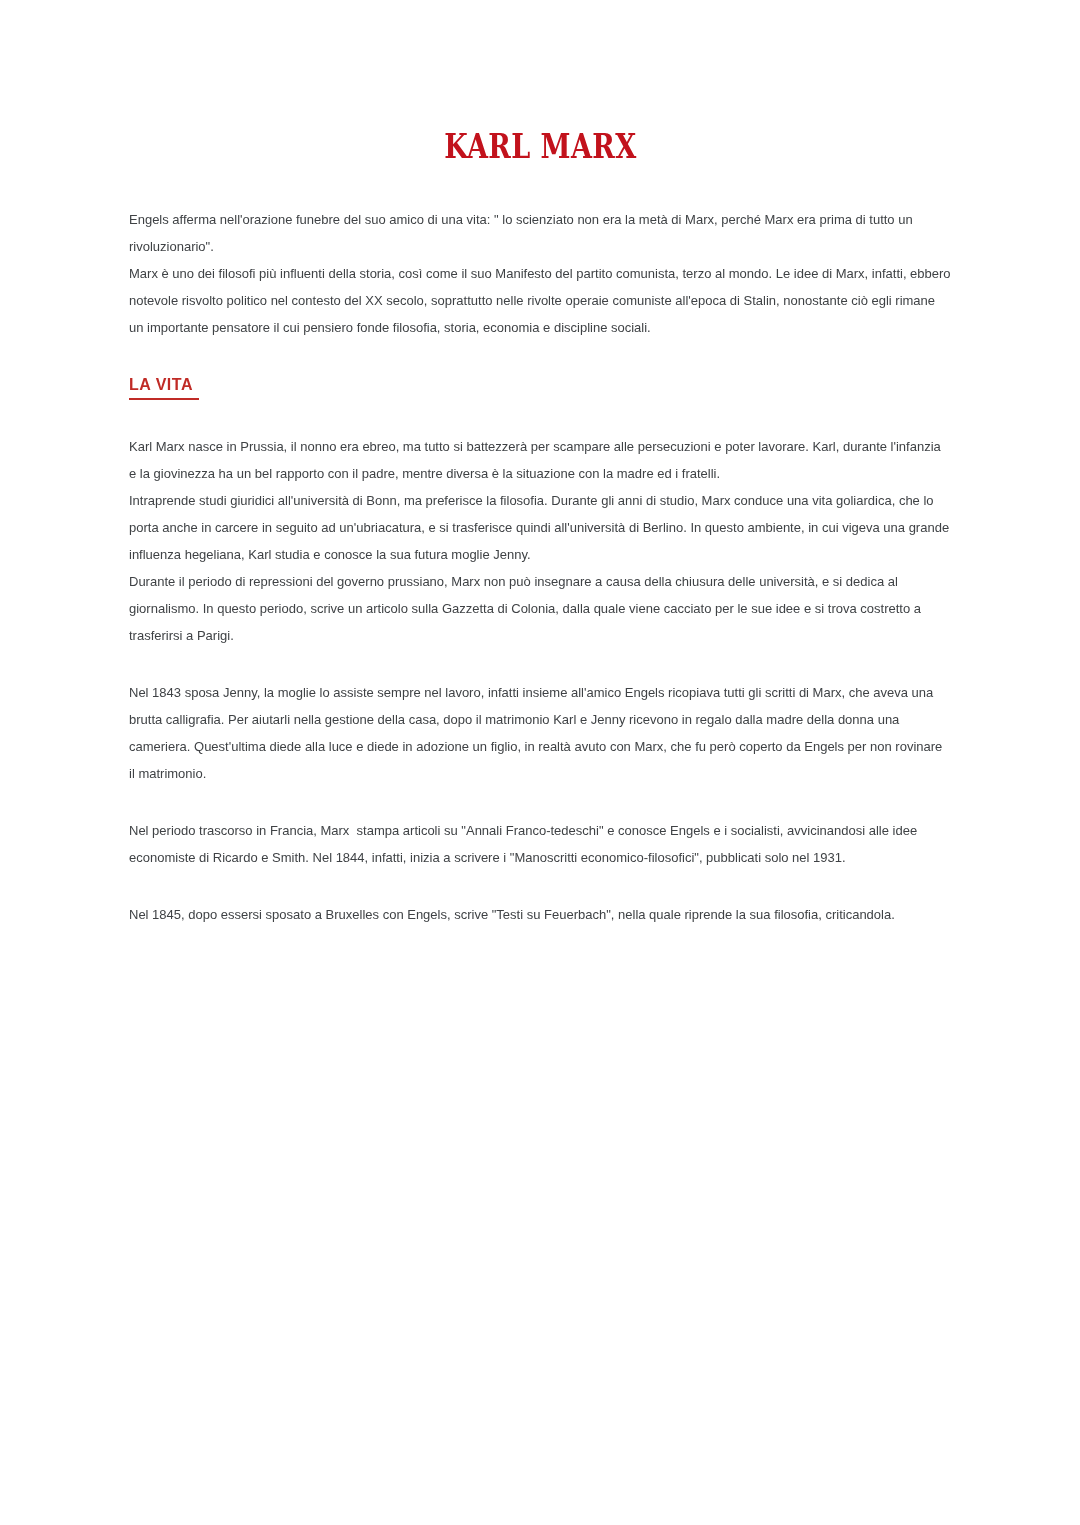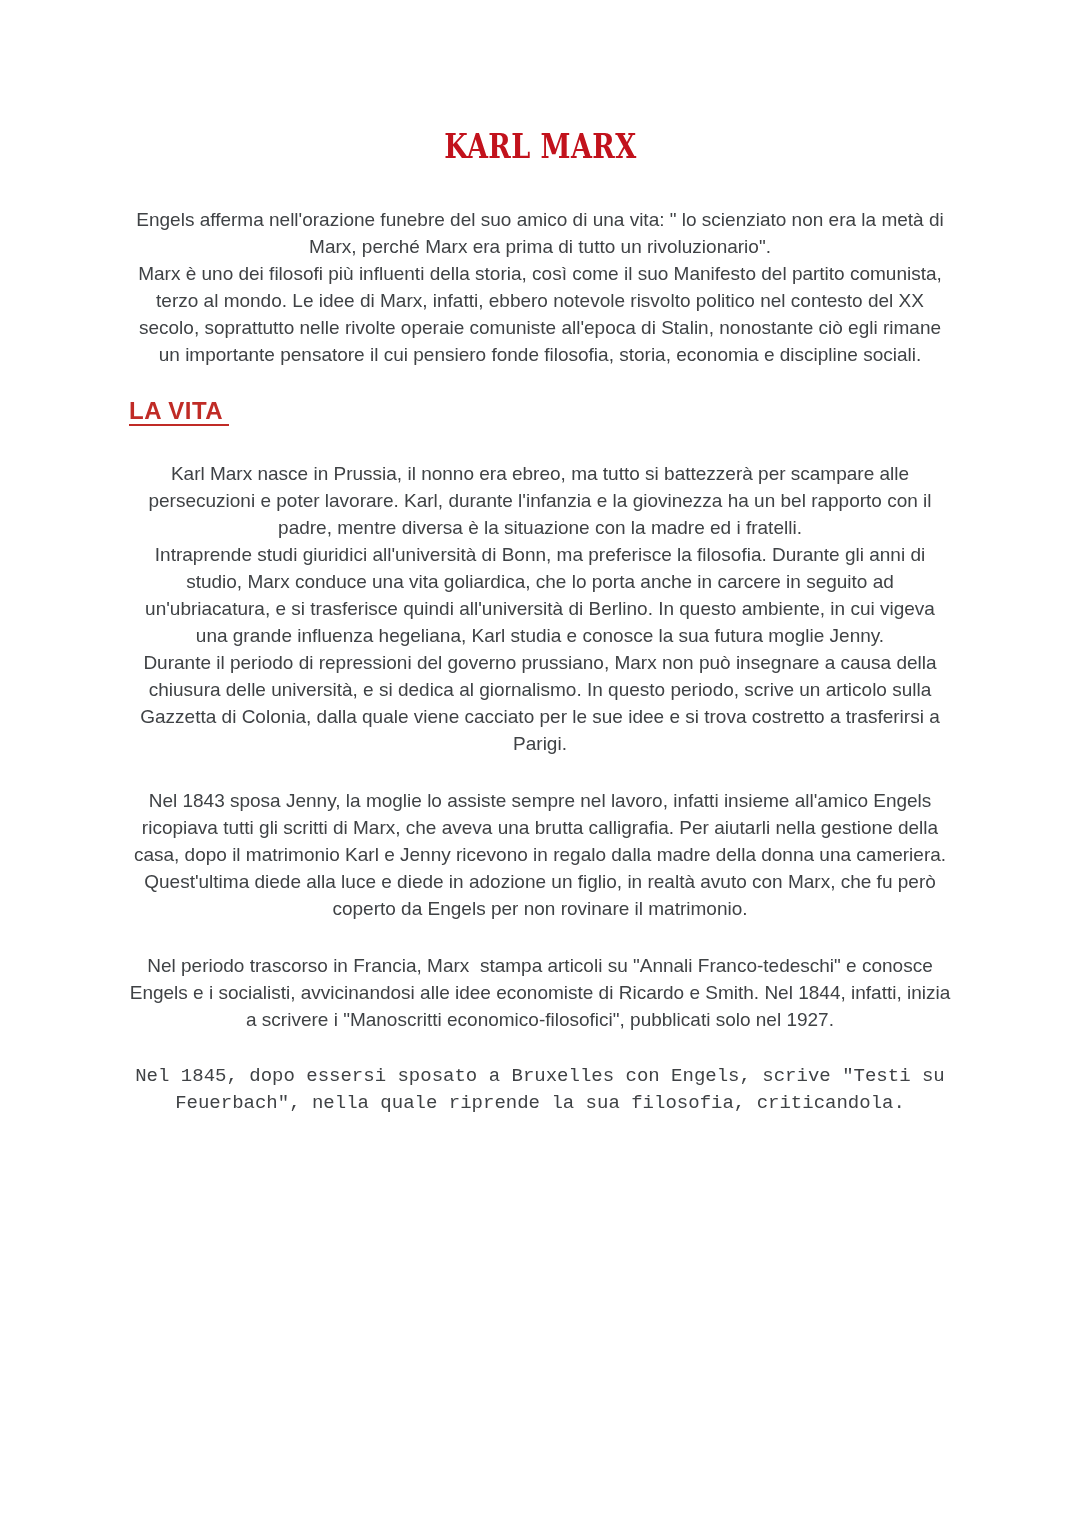--- a/index.html
+++ b/index.html
@@ -38,39 +38,38 @@
     letter-spacing: 0.5px;
     white-space: nowrap;
   }
   .heading-row {
     margin: 0 0 33px 0;
     line-height: 27px;
   }
   .heading {
     display: inline-block;
     margin: 0;
-    font-size: 24px;
+    font-size: 16px;
     line-height: 25px;
     font-weight: bold;
     color: var(--heading-color, #c02b26);
     border-bottom: 2px solid currentColor;
     padding: 0 6px 1px 0;
     letter-spacing: 0.5px;
   }
   .group {
     margin: 0 0 30px 0;
   }
-  .group:last-child { margin-bottom: 0; font-family: Liberation Mono, monospace; }
+  .group:last-child { margin-bottom: 0; }
   .body-par {
     margin: 0;
-    font-size: 19px;
+    font-size: 13px;
     line-height: 27px;
     color: var(--body-color, #3f4245);
     white-space: pre-wrap;
-    text-align: center;
   }
 </style>
 </head>
 <body>
 
 <div class="page">
   <div class="content">
     <div class="title-row">
       <span class="title-text">KARL MARX</span>
     </div>
@@ -82,20 +81,20 @@
         <div class="heading-row"><h2 class="heading">LA VITA</h2></div>
         <div class="group">
           <p class="body-par">Karl Marx nasce in Prussia, il nonno era ebreo, ma tutto si battezzerà per scampare alle persecuzioni e poter lavorare. Karl, durante l'infanzia e la giovinezza ha un bel rapporto con il padre, mentre diversa è la situazione con la madre ed i fratelli.</p>
           <p class="body-par">Intraprende studi giuridici all'università di Bonn, ma preferisce la filosofia. Durante gli anni di studio, Marx conduce una vita goliardica, che lo porta anche in carcere in seguito ad un'ubriacatura, e si trasferisce quindi all'università di Berlino. In questo ambiente, in cui vigeva una grande influenza hegeliana, Karl studia e conosce la sua futura moglie Jenny.</p>
           <p class="body-par">Durante il periodo di repressioni del governo prussiano, Marx non può insegnare a causa della chiusura delle università, e si dedica al giornalismo. In questo periodo, scrive un articolo sulla Gazzetta di Colonia, dalla quale viene cacciato per le sue idee e si trova costretto a trasferirsi a Parigi.</p>
         </div>
         <div class="group">
           <p class="body-par">Nel 1843 sposa Jenny, la moglie lo assiste sempre nel lavoro, infatti insieme all'amico Engels ricopiava tutti gli scritti di Marx, che aveva una brutta calligrafia. Per aiutarli nella gestione della casa, dopo il matrimonio Karl e Jenny ricevono in regalo dalla madre della donna una cameriera. Quest'ultima diede alla luce e diede in adozione un figlio, in realtà avuto con Marx, che fu però coperto da Engels per non rovinare il matrimonio.</p>
         </div>
         <div class="group">
-          <p class="body-par">Nel periodo trascorso in Francia, Marx  stampa articoli su "Annali Franco-tedeschi" e conosce Engels e i socialisti, avvicinandosi alle idee economiste di Ricardo e Smith. Nel 1844, infatti, inizia a scrivere i "Manoscritti economico-filosofici", pubblicati solo nel 1927.</p>
+          <p class="body-par">Nel periodo trascorso in Francia, Marx  stampa articoli su "Annali Franco-tedeschi" e conosce Engels e i socialisti, avvicinandosi alle idee economiste di Ricardo e Smith. Nel 1844, infatti, inizia a scrivere i "Manoscritti economico-filosofici", pubblicati solo nel 1931.</p>
         </div>
         <div class="group">
           <p class="body-par">Nel 1845, dopo essersi sposato a Bruxelles con Engels, scrive "Testi su Feuerbach", nella quale riprende la sua filosofia, criticandola.</p>
         </div>
       </div>
   </div>
 </div>
 
 </body></html>

